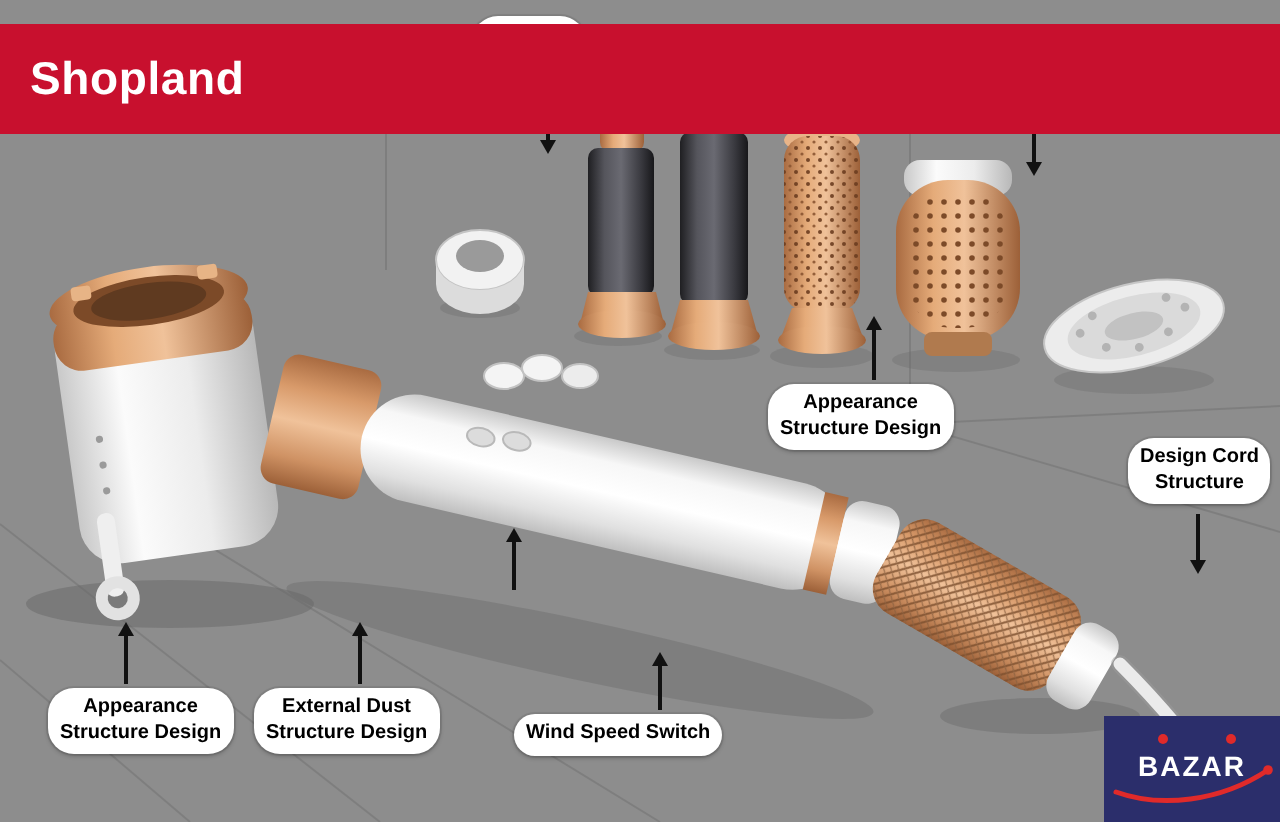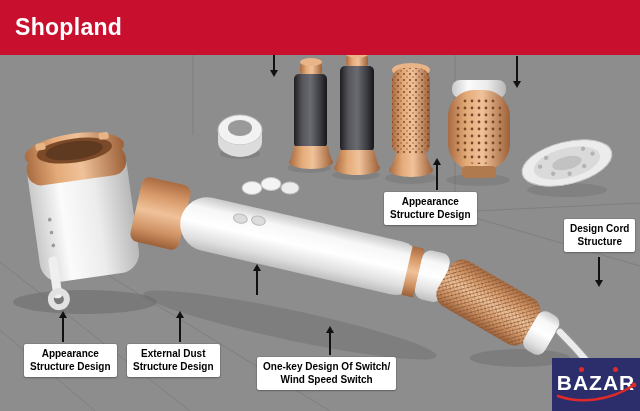--- a/index.html
+++ b/index.html
@@ -3,51 +3,51 @@
 <meta charset="utf-8">
 <style>
   html,body{margin:0;padding:0;background:#555;}
   .stage{
     position:relative;width:640px;height:411px;overflow:hidden;
     background:var(--background,#8d8d8d);
     font-family:"Liberation Sans",sans-serif;
   }
   
   .header{
-    position:absolute;left:0;top:0;width:640px;height:55px;
+    position:absolute;left:0;top:12px;width:640px;height:55px;
     background:var(--header-bg,#c8102e);z-index:6;display:flex;align-items:center;
   }
   .brand{color:#fff;font-size:23px;font-weight:bold;margin-left:15px;letter-spacing:.3px;}
   
   .scene{position:absolute;left:0;top:0;z-index:1;}
   
   .callout{
     position:absolute;z-index:4;background:var(--label-bg,#fff);color:var(--label-text,#000);
     font-size:10px;font-weight:bold;line-height:1.25;text-align:center;
-    padding:4px 6px;border-radius:2px;box-shadow:0 0 0 1px rgba(0,0,0,.07),0 1px 2px rgba(0,0,0,.25);
+    padding:4px 6px;border-radius:13px;box-shadow:0 0 0 1px rgba(0,0,0,.07),0 1px 2px rgba(0,0,0,.25);
     white-space:nowrap;
   }
   .arrow{position:absolute;width:2px;background:var(--arrow,#111);z-index:3;}
   .arrow.down::after{
     content:"";position:absolute;bottom:-6px;left:-3.5px;width:0;height:0;
     border-left:4.5px solid transparent;border-right:4.5px solid transparent;
     border-top:7px solid var(--arrow,#111);
   }
   .arrow.up::before{
     content:"";position:absolute;top:-6px;left:-3.5px;width:0;height:0;
     border-left:4.5px solid transparent;border-right:4.5px solid transparent;
     border-bottom:7px solid var(--arrow,#111);
   }
   
   .watermark{
     position:absolute;left:552px;top:358px;width:88px;height:53px;z-index:5;
     background:var(--watermark-bg,#2b2e6b);color:#fff;font-weight:bold;
     display:flex;align-items:center;justify-content:center;
   }
-  .watermark .wm-text{font-size:21px;letter-spacing:1px;margin-top:-4px;}
+  .watermark .wm-text{font-size:14px;letter-spacing:1px;margin-top:-4px;}
   .wm-dot{position:absolute;width:5px;height:5px;border-radius:50%;background:var(--accent-red,#e02a2a);top:9px;}
   .wm-dot.d1{left:27px;} .wm-dot.d2{left:61px;}
   .wm-swoosh{position:absolute;left:0;top:0;}
 </style>
 </head>
 <body>
 
 <div class="stage">
 
   <svg class="scene" width="640" height="411" viewBox="0 0 640 411" aria-hidden="true">
@@ -249,21 +249,20 @@
   </div>
   <div class="arrow up" style="left:62px;top:317px;height:25px"></div>
 
   <div class="callout" style="left:127px;top:344px">
     <div>External Dust</div>
     <div>Structure Design</div>
   </div>
   <div class="arrow up" style="left:179px;top:317px;height:25px"></div>
 
   <div class="callout" style="left:257px;top:357px">
-    <div>One-key Design Of Switch/</div>
     <div>Wind Speed Switch</div>
   </div>
   <div class="arrow up" style="left:329px;top:332px;height:23px"></div>
 
   <div class="watermark">
     <span class="wm-text">BAZAR</span>
     <span class="wm-dot d1"></span>
     <span class="wm-dot d2"></span>
     <svg class="wm-swoosh" width="88" height="53" viewBox="0 0 88 53">
       <path d="M6,38 C28,46 58,43 82,27" fill="none" stroke="#e02a2a" stroke-width="2.5" stroke-linecap="round"></path>

